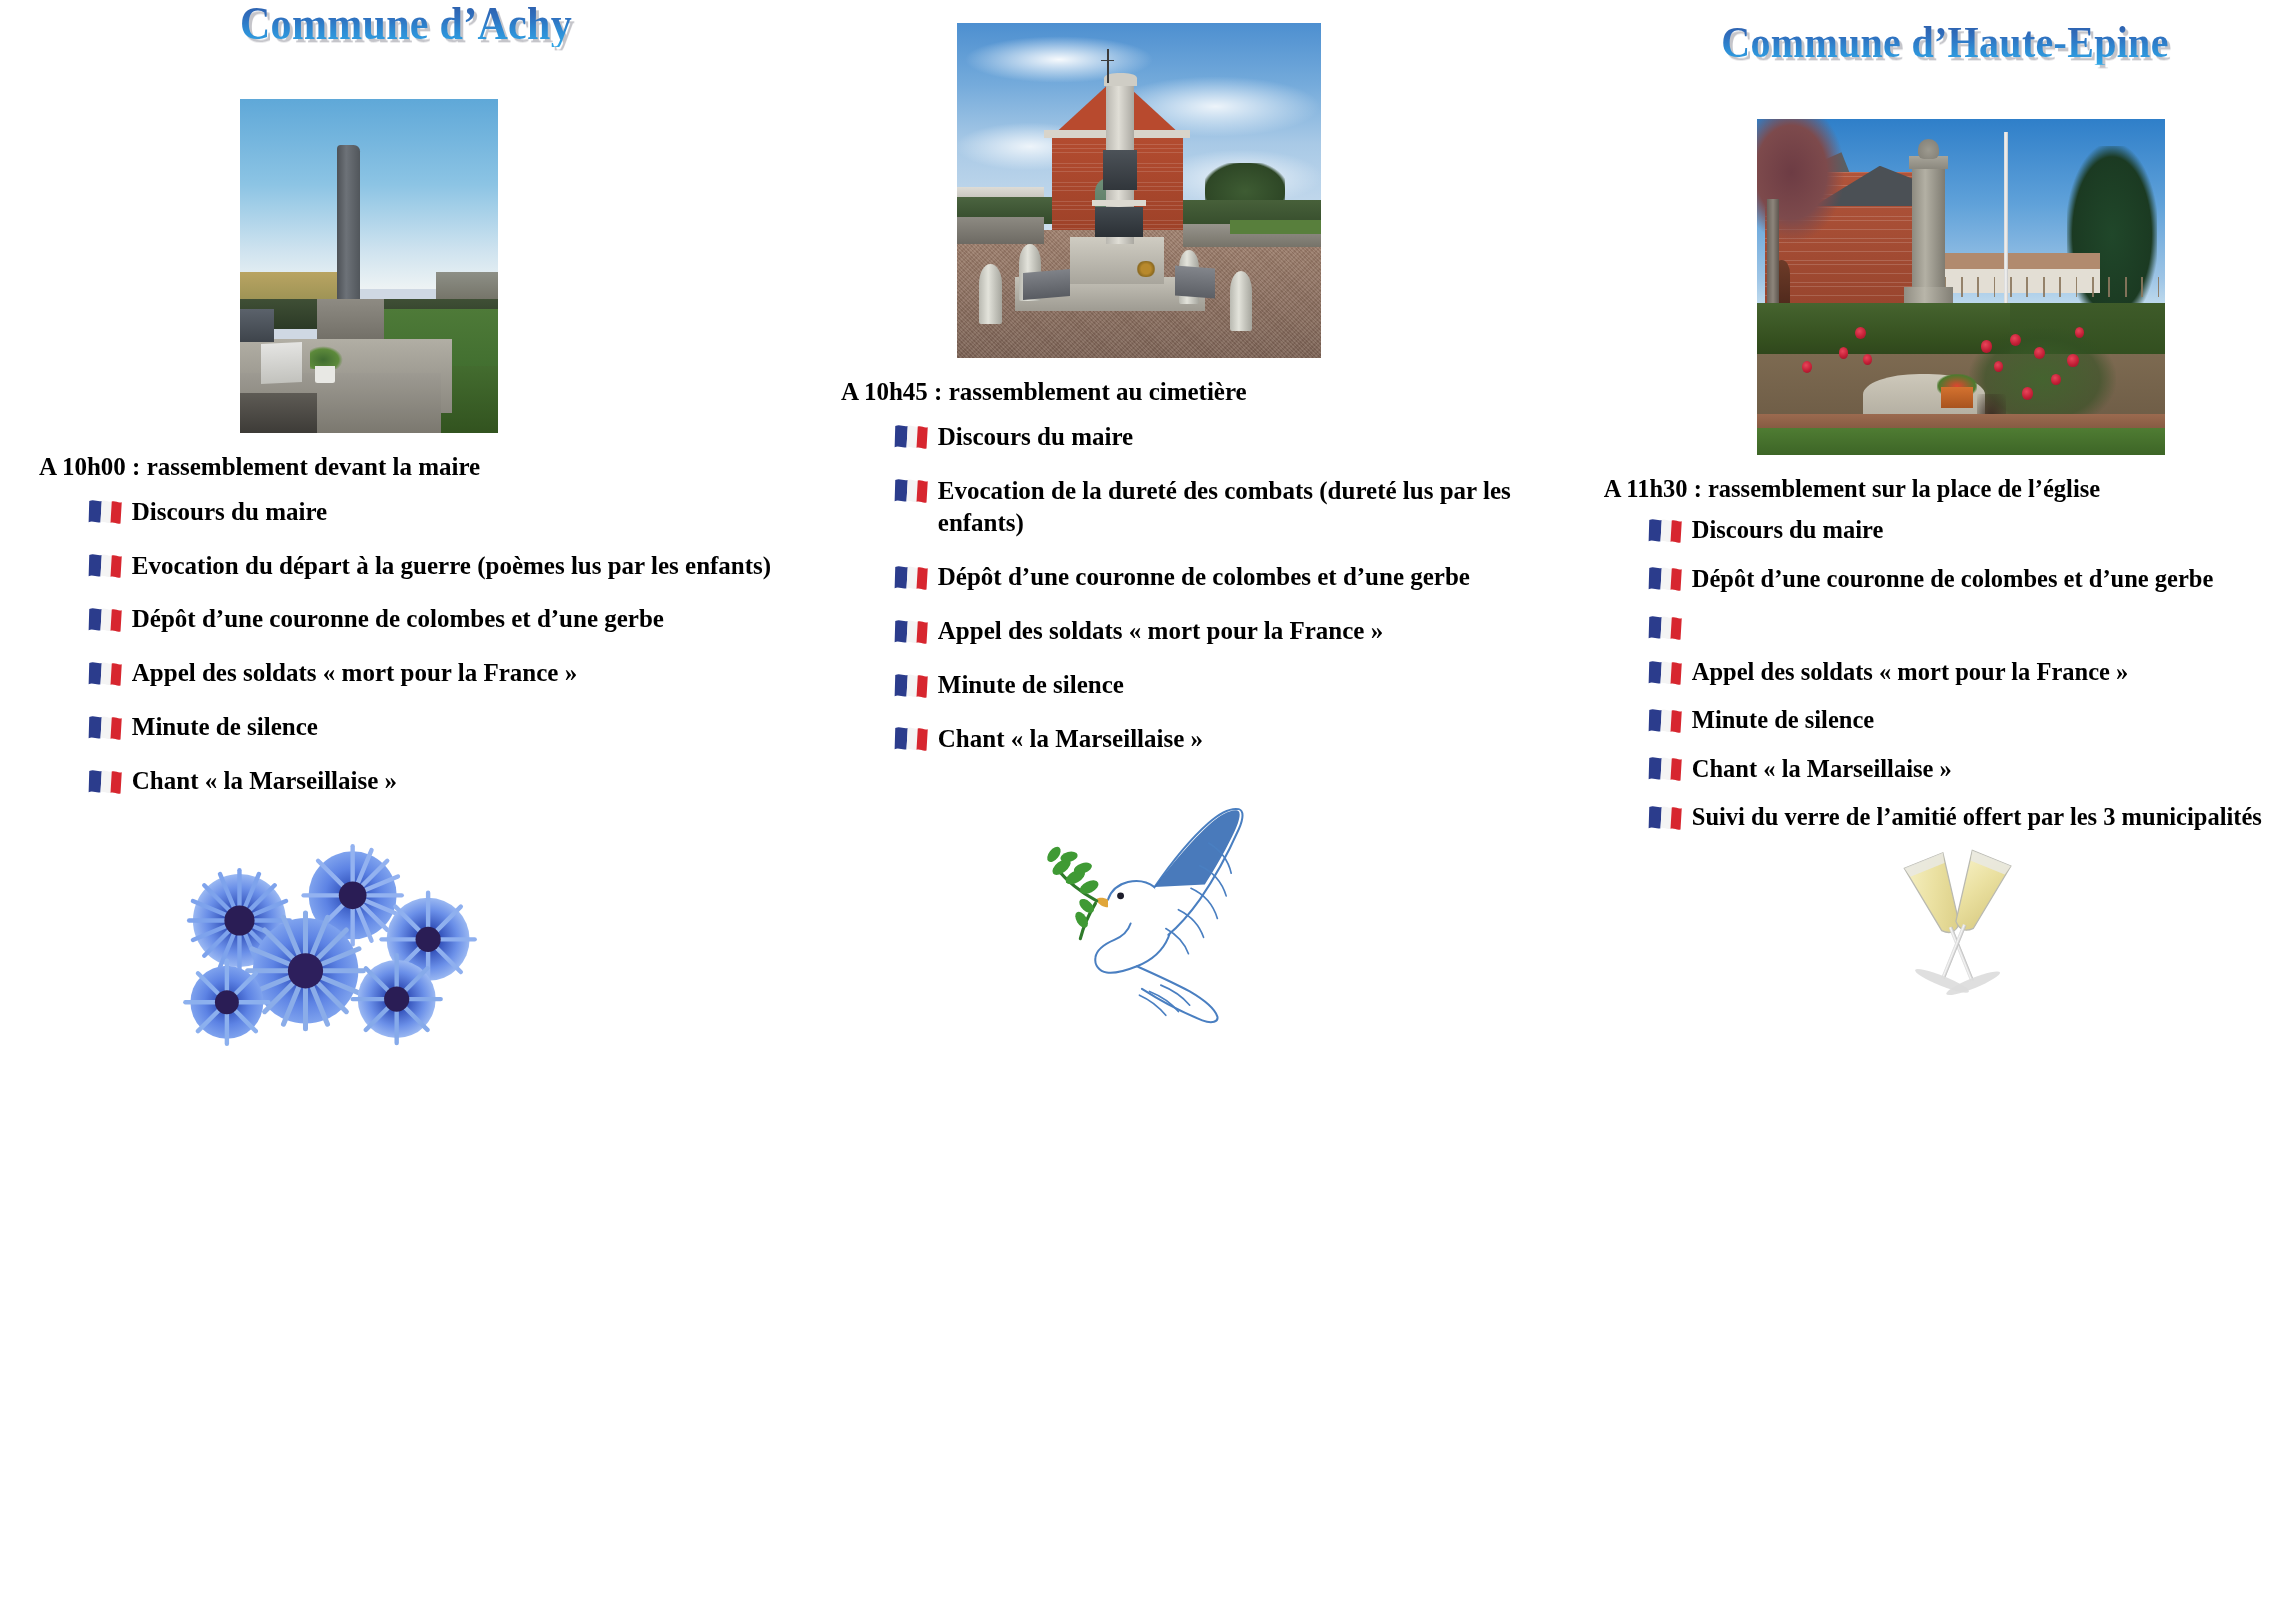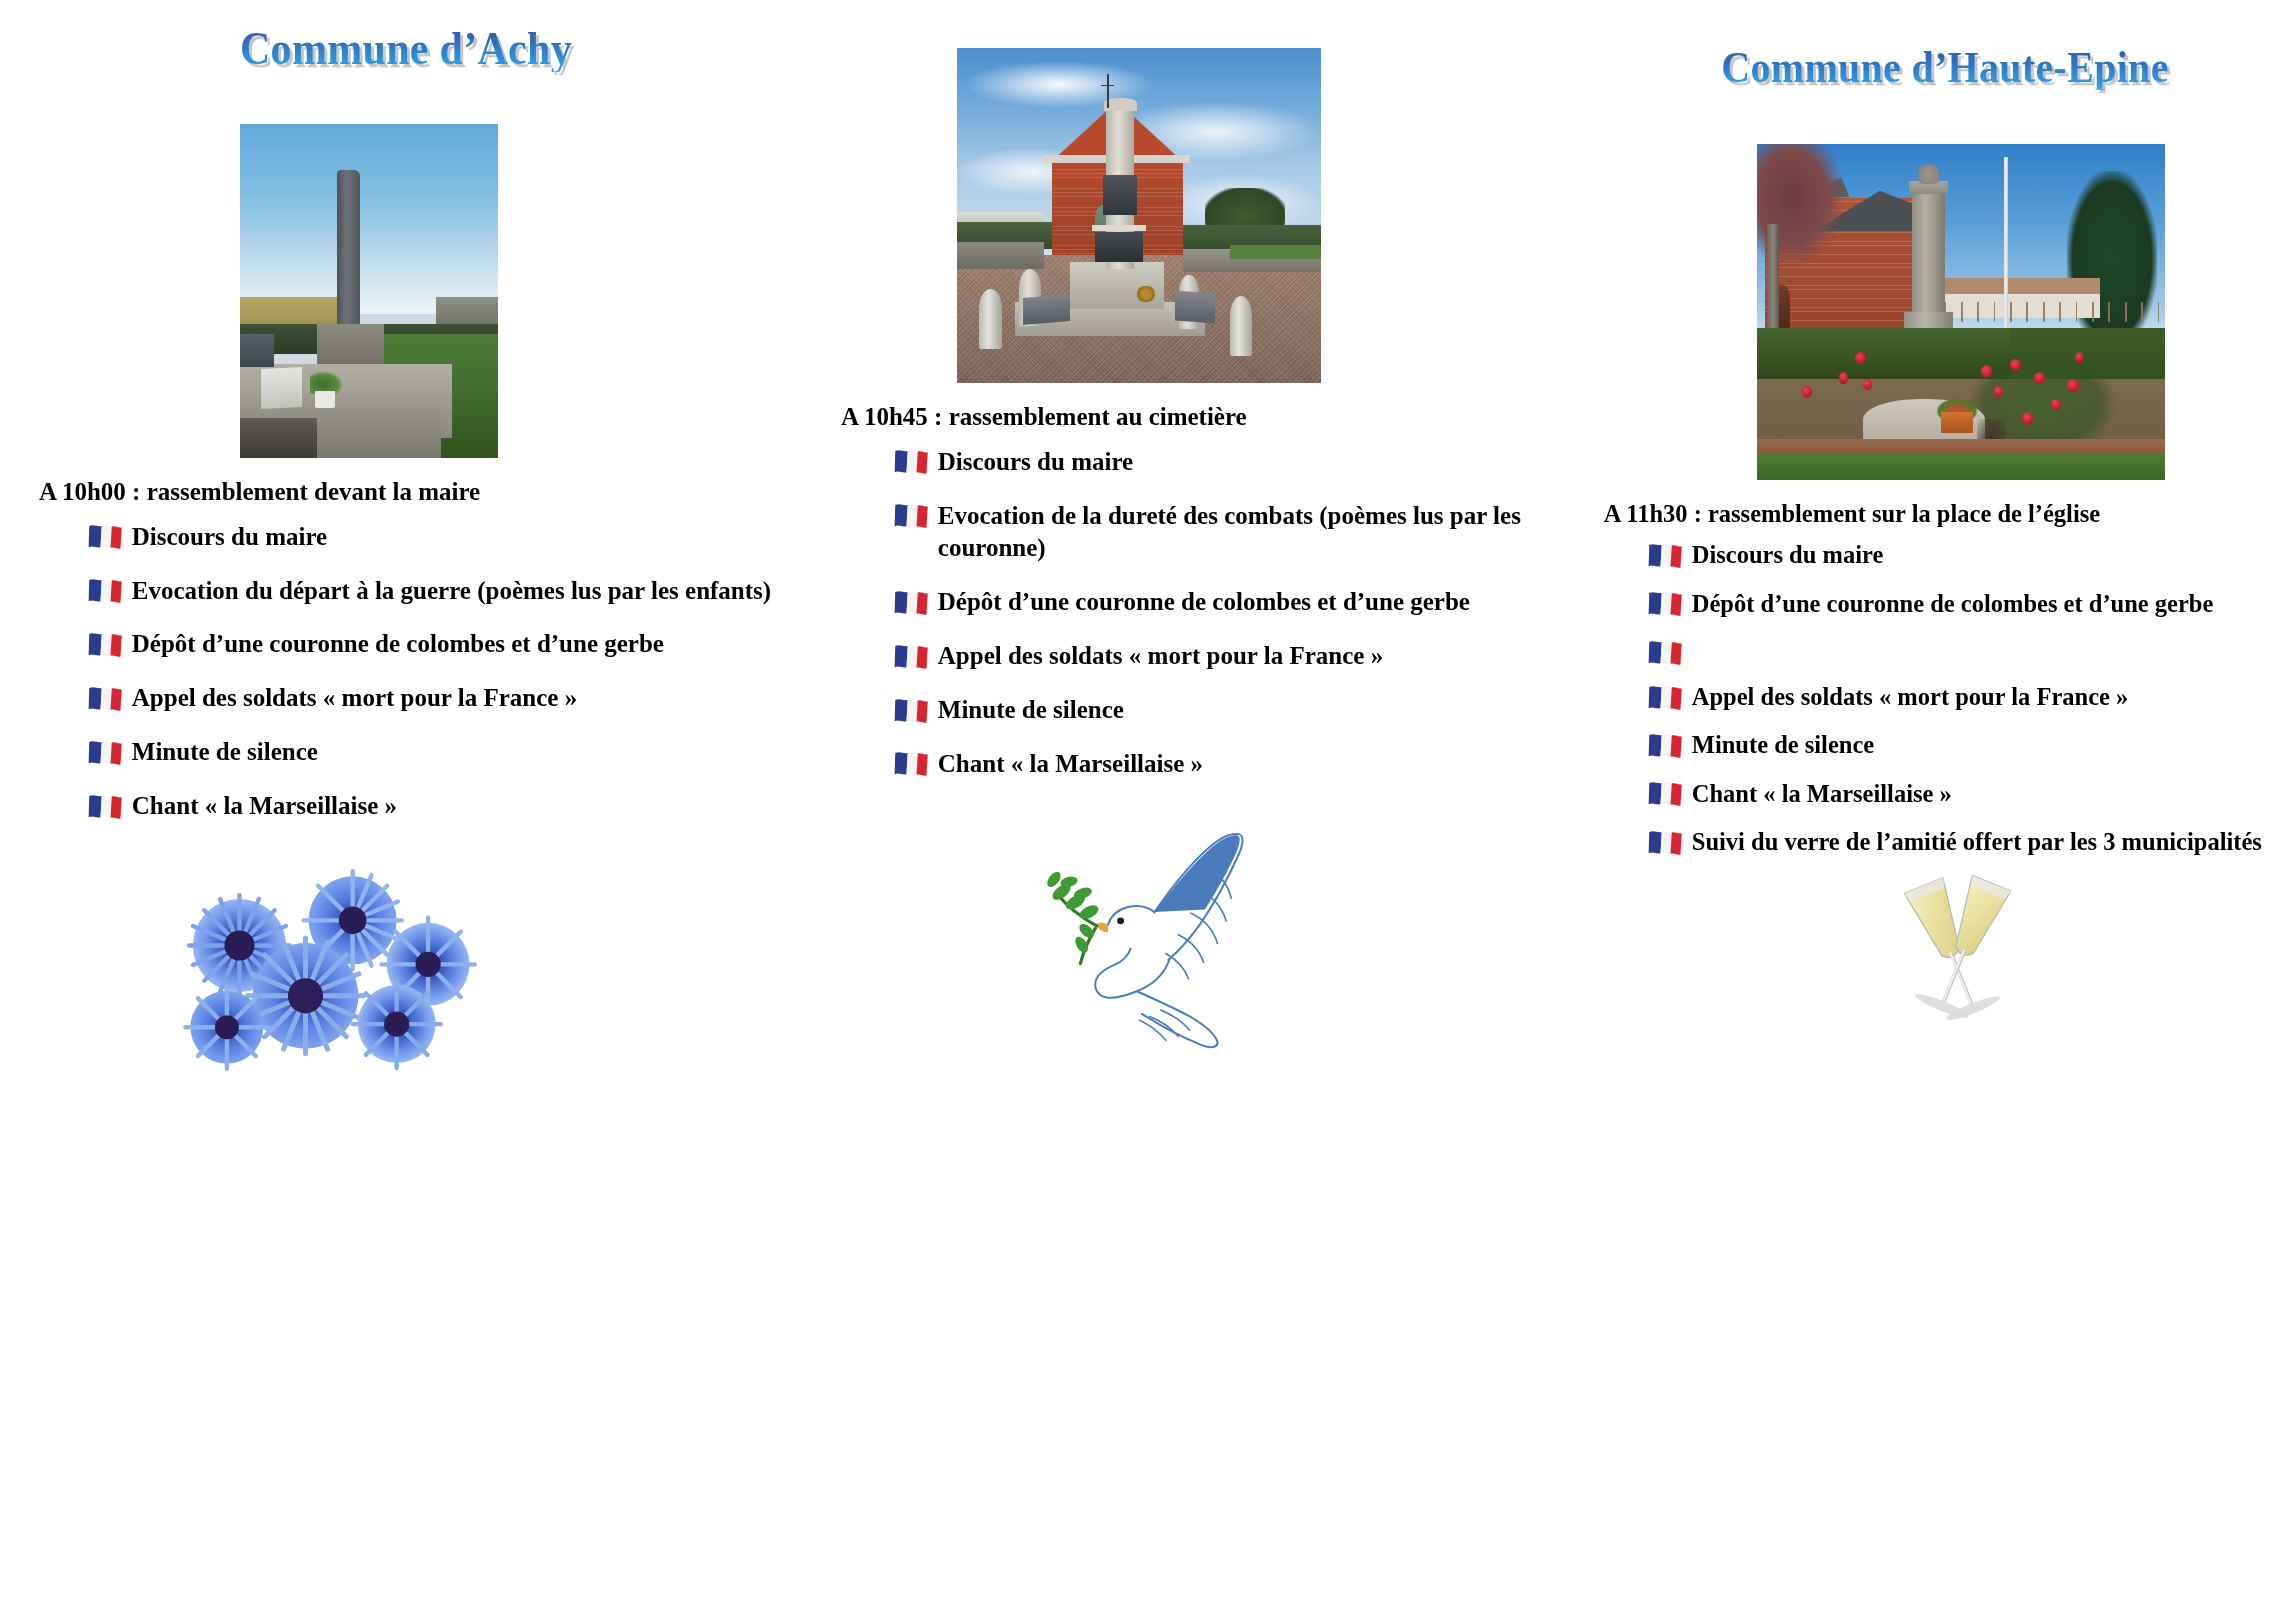--- a/index.html
+++ b/index.html
@@ -22,21 +22,20 @@
   .columns {
     display: flex;
     width: 100%;
     height: 100%;
     align-items: flex-start;
   }
 
   .column {
     position: relative;
     height: 100%;
-    padding-top: 25px;
   }
   .col-1 { width: 812px; }
   .col-2 { width: 783px; }
   .col-3 { width: 700px; margin-top: 20px; }
 
   
   .title-wrap {
     text-align: center;
     height: 76px;
     position: relative;
@@ -569,21 +568,21 @@
             <span class="item-text">Discours du maire</span>
           </li>
           <li class="item">
             <span class="flag-bullet">
               <svg viewBox="0 0 56 40" width="35" height="25" aria-hidden="true">
                 <path d="M2 3 C10 0 16 5 22 3 L20 37 C14 39 8 34 1 37 Z" fill="#2b3c8c"></path>
                 <path d="M22 3 C28 1 32 6 38 4 L36 38 C30 40 26 35 20 37 Z" fill="#f4f4f4"></path>
                 <path d="M38 4 C44 2 48 7 54 5 L52 39 C46 41 42 36 36 38 Z" fill="#d7262f"></path>
               </svg>
             </span>
-            <span class="item-text">Evocation de la dureté des combats (poèmes lus par les couronne)</span>
+            <span class="item-text">Evocation de la dureté des combats (dureté lus par les enfants)</span>
           </li>
           <li class="item">
             <span class="flag-bullet">
               <svg viewBox="0 0 56 40" width="35" height="25" aria-hidden="true">
                 <path d="M2 3 C10 0 16 5 22 3 L20 37 C14 39 8 34 1 37 Z" fill="#2b3c8c"></path>
                 <path d="M22 3 C28 1 32 6 38 4 L36 38 C30 40 26 35 20 37 Z" fill="#f4f4f4"></path>
                 <path d="M38 4 C44 2 48 7 54 5 L52 39 C46 41 42 36 36 38 Z" fill="#d7262f"></path>
               </svg>
             </span>
             <span class="item-text">Dépôt d’une couronne de colombes et d’une gerbe</span>

